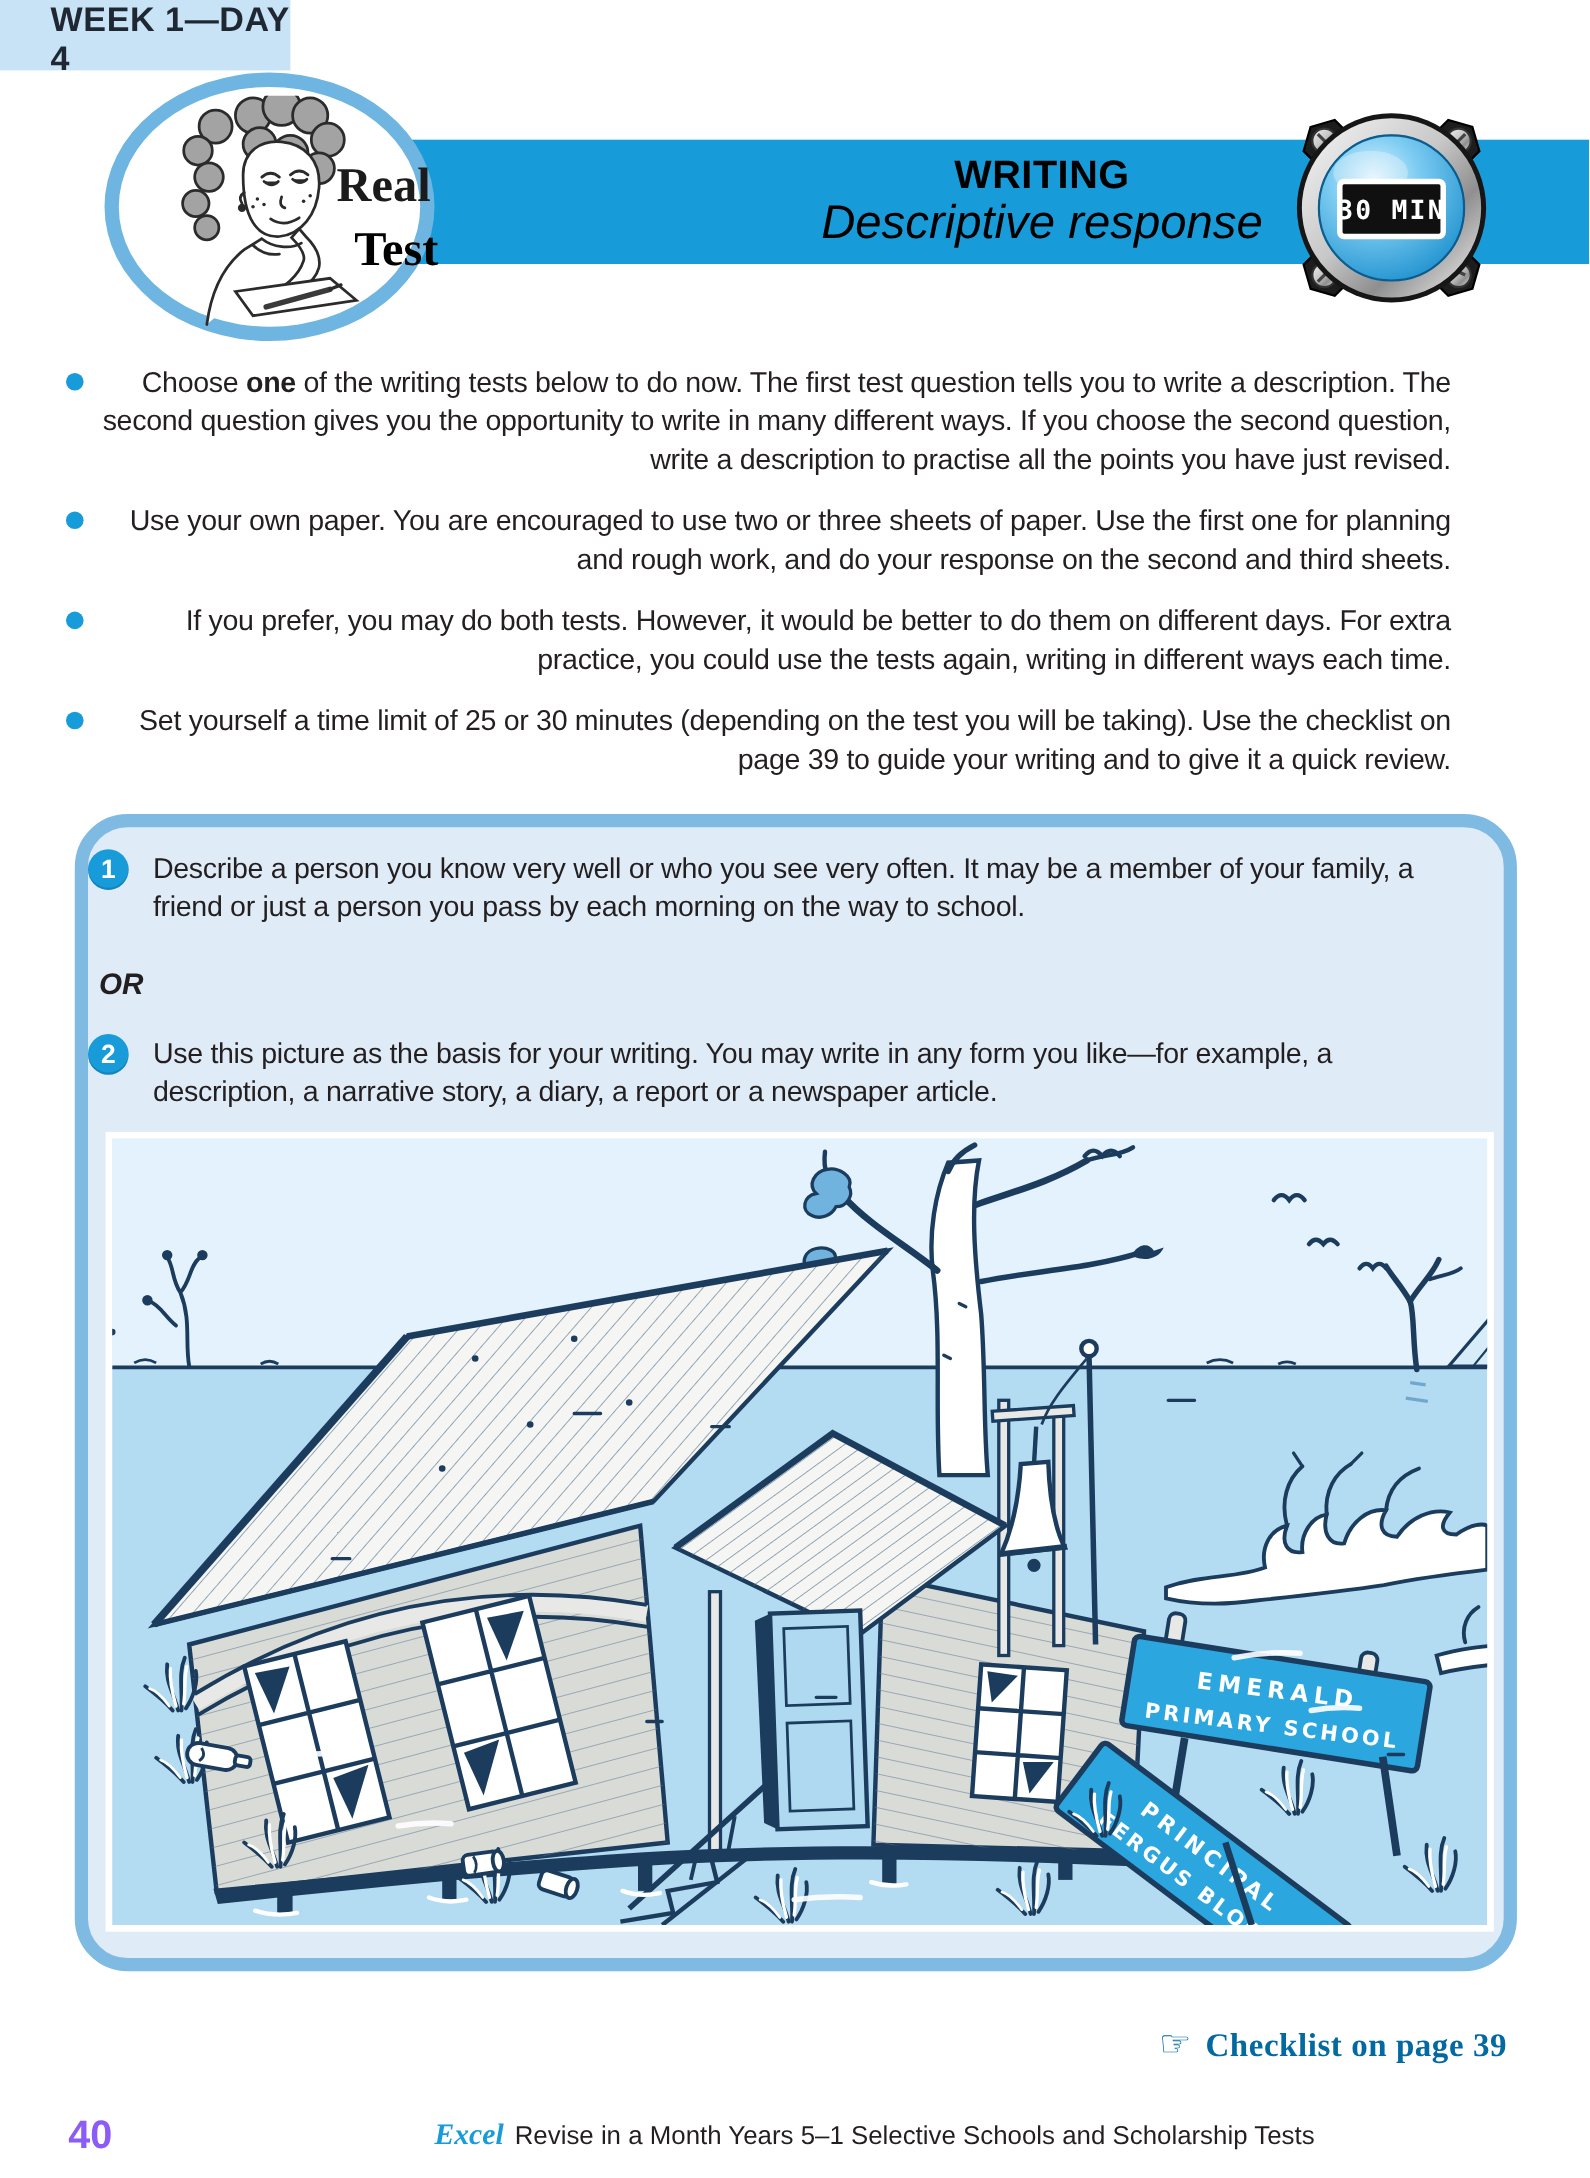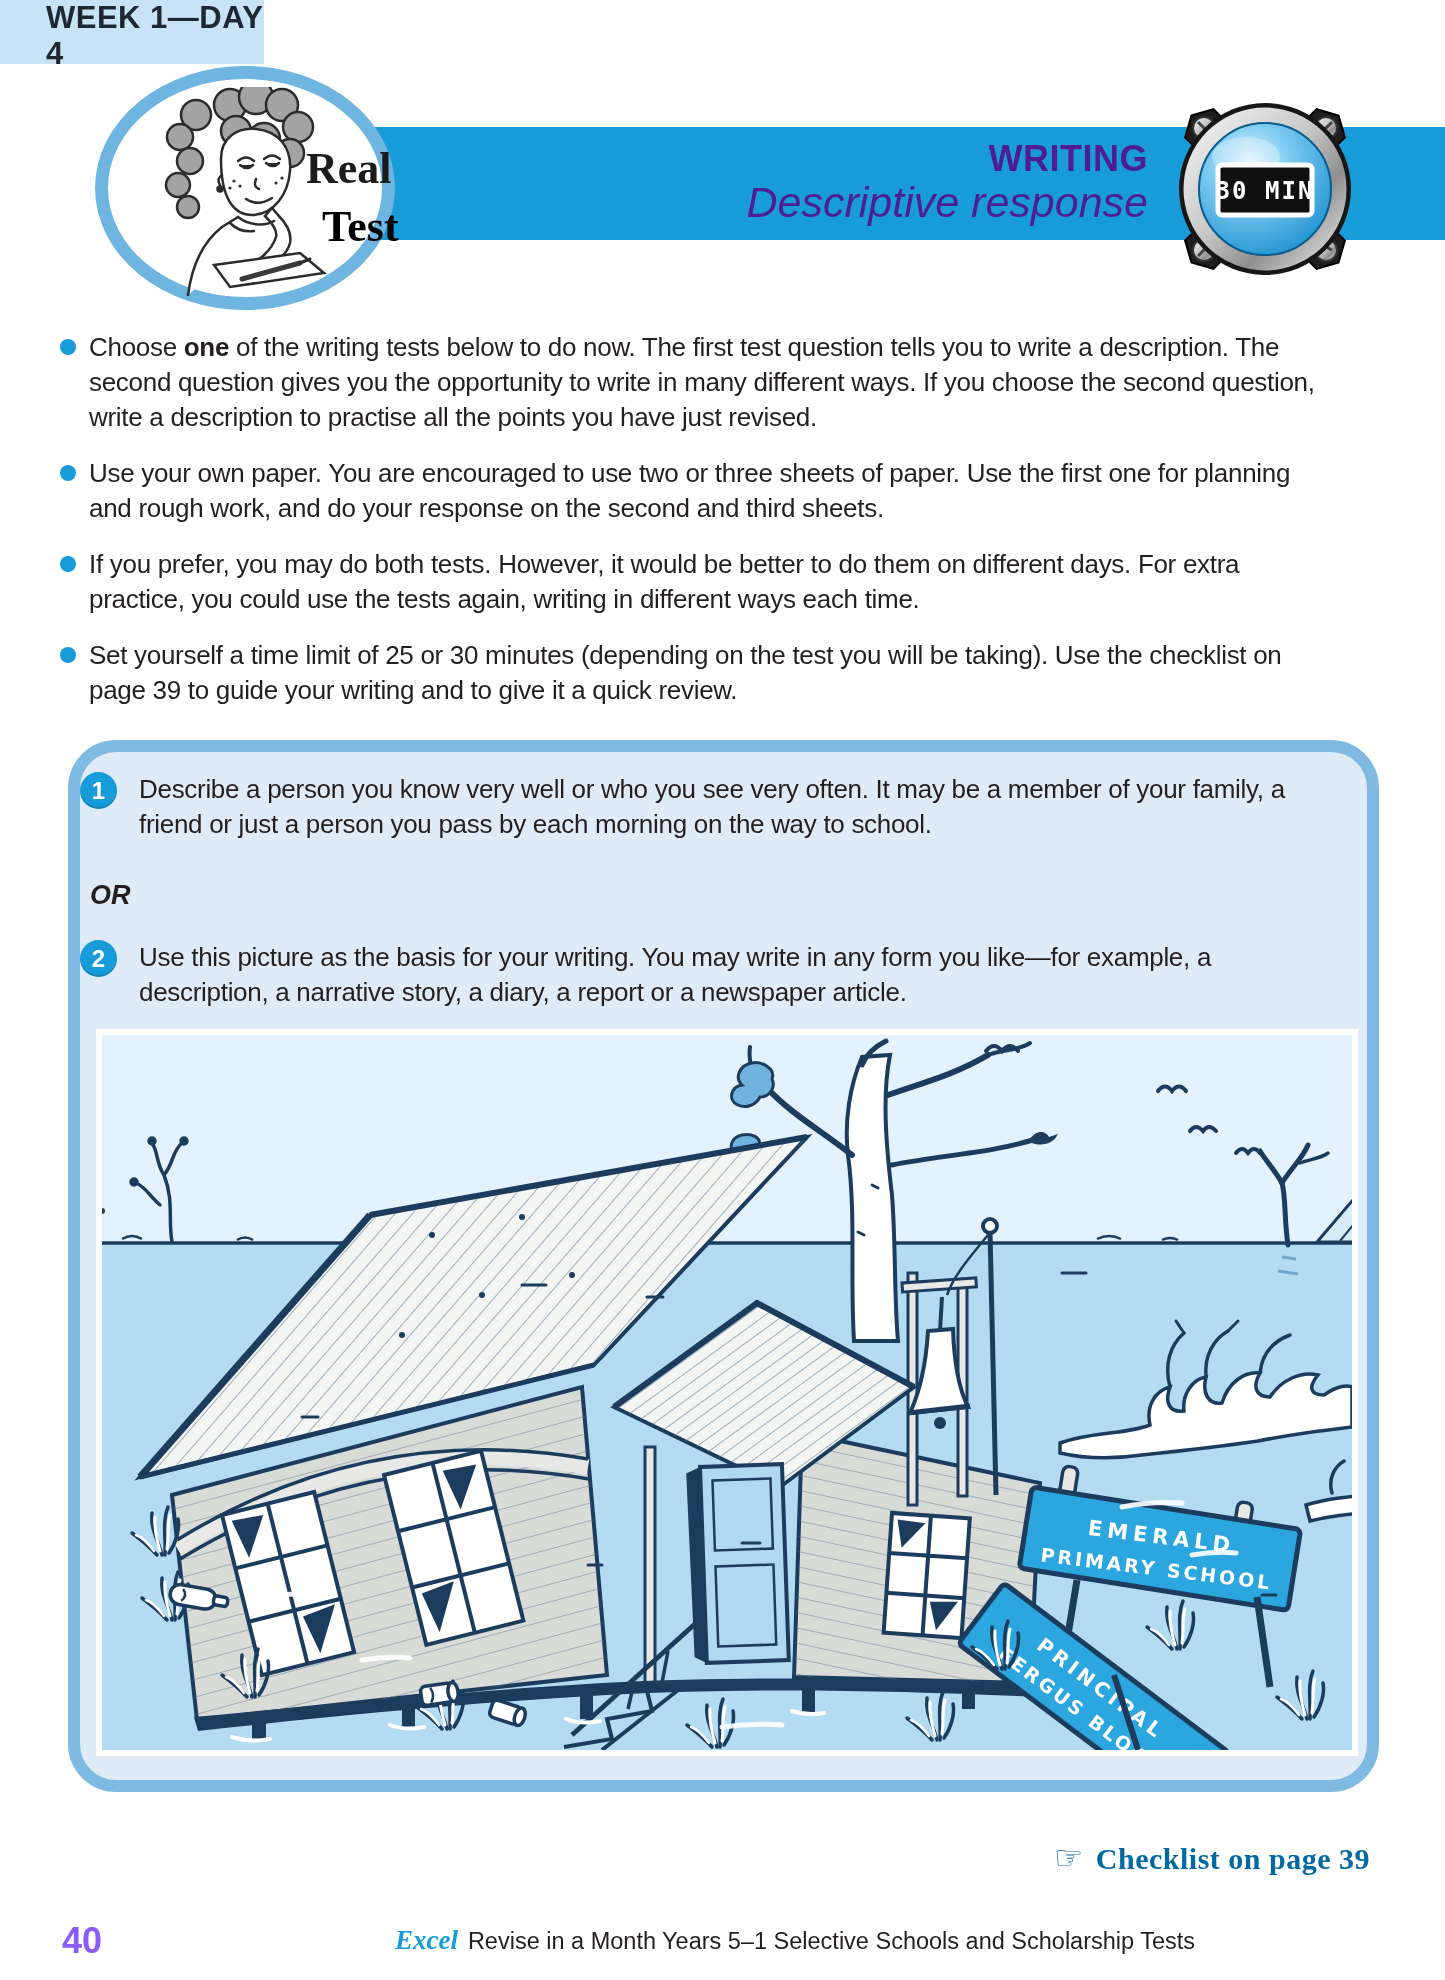--- a/index.html
+++ b/index.html
@@ -4,39 +4,39 @@
 <style>
   html,body{margin:0;padding:0;background:#ffffff;}
   #page{position:relative;width:1445px;height:1980px;background:#ffffff;overflow:hidden;
         font-family:"Liberation Sans",sans-serif;color:#231f20;}
 
   
   .week-box{position:absolute;left:0;top:0;width:264px;height:64px;background:#c7e3f5;}
   .week-label{position:absolute;left:46px;top:0;font-size:31px;font-weight:bold;
               color:#1f2733;letter-spacing:.5px;}
   .banner{position:absolute;left:362px;top:127px;width:1083px;height:113px;background:#189cd9;}
-  .banner-text{position:absolute;right:297px;top:11px;text-align:right;color:#4c1d95;}
+  .banner-text{position:absolute;right:297px;top:11px;text-align:center;color:#000000;}
   .banner-title{font-size:36px;font-weight:bold;letter-spacing:.5px;line-height:42px;}
   .banner-subtitle{font-size:43px;font-style:italic;line-height:44px;}
 
   .oval-logo{position:absolute;left:95px;top:66px;width:300px;height:244px;background:#ffffff;
              border:13px solid #6fb5e2;border-radius:50%;box-sizing:border-box;}
   .logo-real{position:absolute;left:198px;top:64px;font-family:"Liberation Serif",serif;
              font-weight:bold;font-size:44px;color:#1b1b1b;}
   .logo-test{position:absolute;left:214px;top:122px;font-family:"Liberation Serif",serif;
              font-weight:bold;font-size:44px;color:#000000;}
   .logo-art{position:absolute;left:10px;top:8px;}
 
   .timer{position:absolute;left:1168px;top:83px;width:194px;height:212px;}
   .lcd{font-family:"DejaVu Sans Mono",monospace;font-weight:bold;text-transform:uppercase;
        letter-spacing:2px;}
 
   
   .instructions{position:absolute;left:60px;top:330px;width:1300px;}
-  .bullet-row{display:flex;margin-bottom:21px;}
+  .bullet-row{display:flex;margin-bottom:21px;text-align:right;}
   .bullet-dot{flex:0 0 16px;width:16px;height:16px;border-radius:50%;background:#189cd9;
               margin-top:9px;margin-right:13px;}
   .bullet-text{font-size:26px;line-height:35px;letter-spacing:-0.3px;max-width:1230px;}
 
   
   .panel{position:absolute;left:68px;top:740px;width:1311px;height:1052px;box-sizing:border-box;
          background:#dfebf6;border:12px solid #7fbae3;border-radius:48px;}
   .q-row{position:absolute;display:flex;}
   .q-badge{flex:0 0 37px;width:37px;height:37px;border-radius:50%;background:#189cd9;
            color:#ffffff;font-size:24px;font-weight:bold;text-align:center;line-height:37px;

